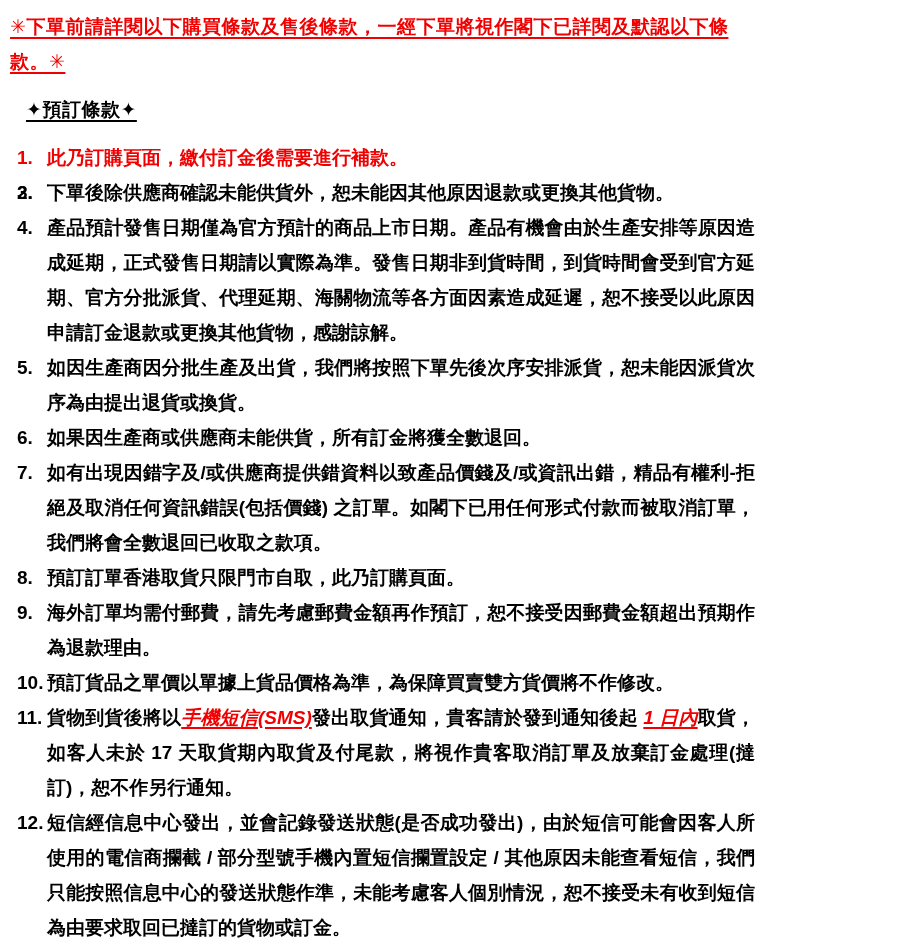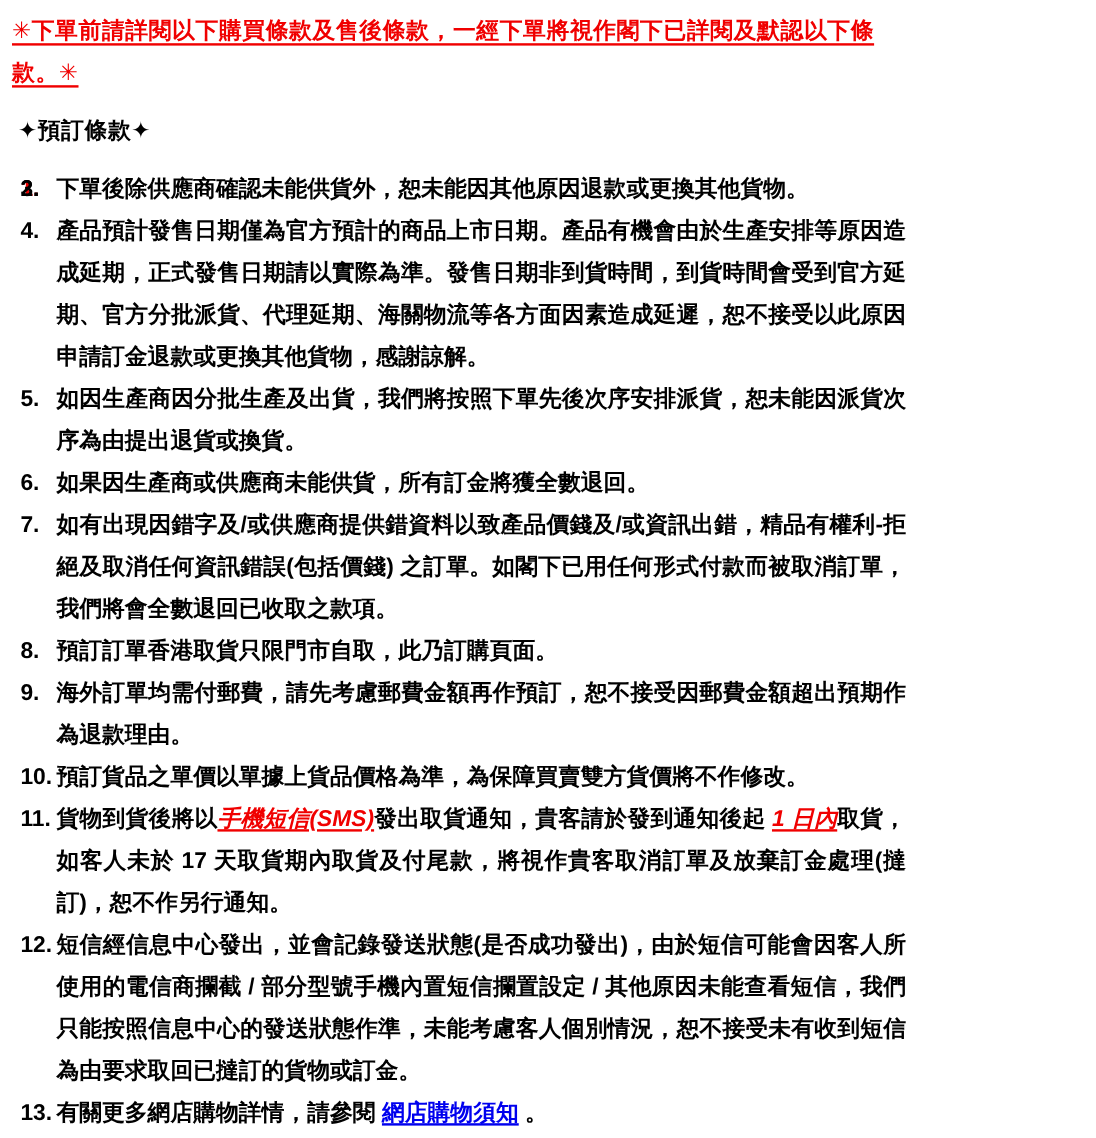--- a/index.html
+++ b/index.html
@@ -30,23 +30,24 @@
     color: var(--red);
     text-decoration: underline;
     text-decoration-color: var(--red);
     text-decoration-thickness: 2px;
     text-underline-offset: 4px;
     margin-bottom: 13px;
     letter-spacing: 0.5px;
   }
   .section-title {
     display: inline-block;
+    text-decoration: underline;
     text-decoration-thickness: 2px;
     text-underline-offset: 4px;
-    margin-left: 5px;
+    margin-left: 16px;
     margin-bottom: 13px;
     letter-spacing: 0.5px;
   }
   .terms-list { }
   .term-item {
     position: relative;
     padding-left: 37px;
     text-align: justify;
     text-justify: inter-ideograph;
   }
@@ -76,21 +77,21 @@
 <body>
 
 <div class="doc">
   <div class="notice">✳下單前請詳閱以下購買條款及售後條款，一經下單將視作閣下已詳閱及默認以下條款。✳</div>
 
   <div>
     <span class="section-title">✦預訂條款✦</span>
   </div>
 
   <div class="terms-list">
-      <div class="term-item red-item"><span class="num">1.</span></div>
+      <div class="term-item red-item"><span class="num">1.</span><span><span>此乃訂購頁面，繳付訂金後需要進行補款。</span></span></div>
       <div class="term-item"><span class="num">2.</span></div>
       <div class="term-item"><span class="num">3.</span><span><span>下單後除供應商確認未能供貨外，恕未能因其他原因退款或更換其他貨物。</span></span></div>
       <div class="term-item"><span class="num">4.</span><span><span>產品預計發售日期僅為官方預計的商品上市日期。產品有機會由於生產安排等原因造成延期，正式發售日期請以實際為準。發售日期非到貨時間，到貨時間會受到官方延期、官方分批派貨、代理延期、海關物流等各方面因素造成延遲，恕不接受以此原因申請訂金退款或更換其他貨物，感謝諒解。</span></span></div>
       <div class="term-item"><span class="num">5.</span><span><span>如因生產商因分批生產及出貨，我們將按照下單先後次序安排派貨，恕未能因派貨次序為由提出退貨或換貨。</span></span></div>
       <div class="term-item"><span class="num">6.</span><span><span>如果因生產商或供應商未能供貨，所有訂金將獲全數退回。</span></span></div>
       <div class="term-item"><span class="num">7.</span><span><span>如有出現因錯字及/或供應商提供錯資料以致產品價錢及/或資訊出錯，精品有權利-拒絕及取消任何資訊錯誤(包括價錢) 之訂單。如閣下已用任何形式付款而被取消訂單，我們將會全數退回已收取之款項。</span></span></div>
       <div class="term-item"><span class="num">8.</span><span><span>預訂訂單香港取貨只限門市自取，此乃訂購頁面。</span></span></div>
       <div class="term-item"><span class="num">9.</span><span><span>海外訂單均需付郵費，請先考慮郵費金額再作預訂，恕不接受因郵費金額超出預期作為退款理由。</span></span></div>
       <div class="term-item"><span class="num">10.</span><span><span>預訂貨品之單價以單據上貨品價格為準，為保障買賣雙方貨價將不作修改。</span></span></div>
       <div class="term-item"><span class="num">11.</span><span><span>貨物到貨後將以</span><span class="seg-red-underline">手機短信(SMS)</span><span>發出取貨通知，貴客請於發到通知後起 </span><span class="seg-red-underline">1 日內</span><span>取貨，如客人未於 17 天取貨期內取貨及付尾款，將視作貴客取消訂單及放棄訂金處理(撻訂)，恕不作另行通知。</span></span></div>

